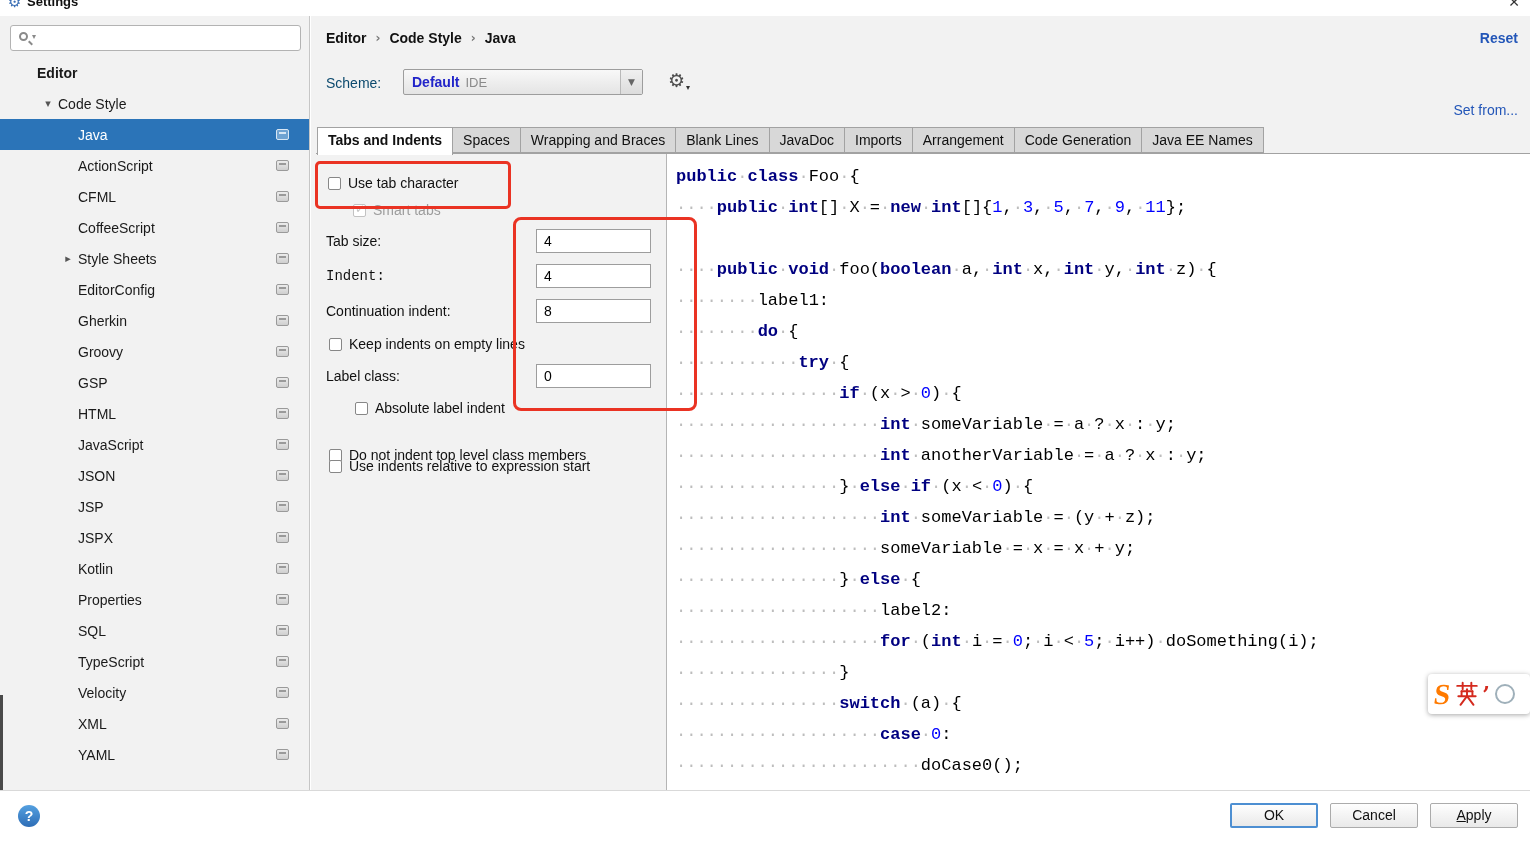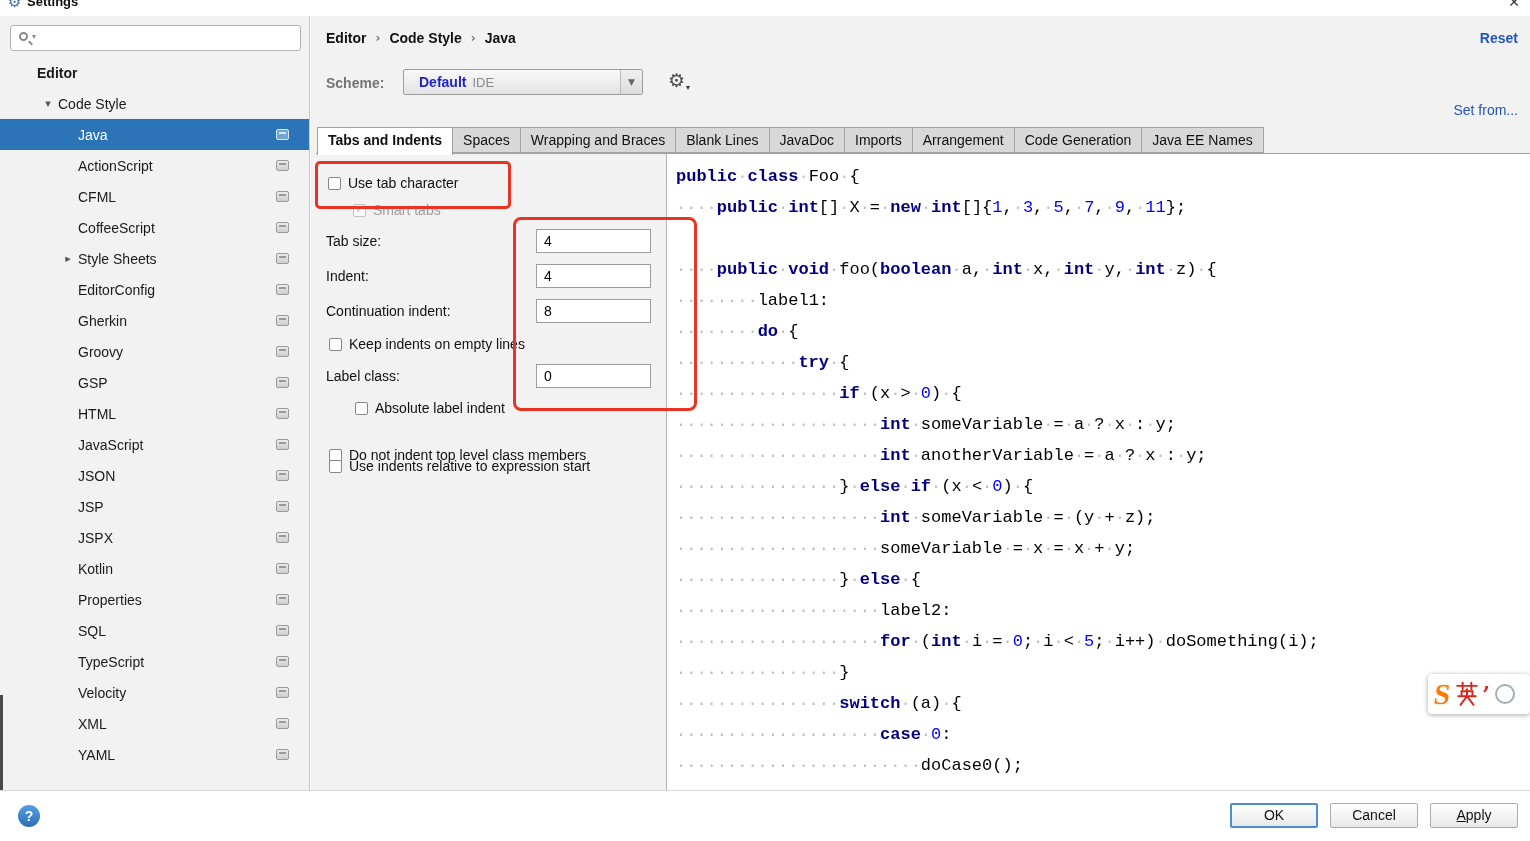--- a/index.html
+++ b/index.html
@@ -34,23 +34,23 @@
   .lang-icon::after { content:''; position:absolute; left:2px; right:2px; top:2px; height:2px; background:#9a9a9a; }
   .selected .lang-icon { border-color:#d8e7f5; background:#6fa3d2; }
   .selected .lang-icon::after { background:#d8e7f5; }
   .left-scroll { position:absolute; left:0; top:679px; width:3px; height:95px; background:#4a4a4a; }
 
   
   .main { position:absolute; left:311px; top:16px; right:0; height:774px; background:#f2f2f2; }
   .crumbs { position:absolute; left:15px; top:14px; font-size:14px; font-weight:bold; color:#111; display:flex; gap:9px; align-items:center; }
   .crumb-sep { color:#777; font-weight:bold; font-size:12px; font-family:"DejaVu Sans",sans-serif; }
   .reset-link { position:absolute; right:12px; top:14px; color:#2356b8; font-weight:bold; font-size:14px; cursor:pointer; }
-  .scheme-label { position:absolute; left:15px; top:59px; font-size:14px; color:#737373;font-weight:bold; }
+  .scheme-label { position:absolute; left:15px; top:59px; font-size:14px; color:#0c4a6e; }
   .scheme-select { position:absolute; left:92px; top:53px; width:240px; height:26px; background:linear-gradient(#f8f8f8,#e4e4e4); border:1px solid #9d9d9d; border-radius:2px; display:flex; align-items:center; box-sizing:border-box; cursor:pointer; }
-  .scheme-value { margin-left:15px; font-weight:bold; color:#2124c9; font-size:14px; }
+  .scheme-value { margin-left:8px; font-weight:bold; color:#2124c9; font-size:14px; }
   .scheme-suffix { margin-left:6px; color:#8a8a8a; font-size:13px; }
   .scheme-arrow { margin-left:auto; width:21px; align-self:stretch; border-left:1px solid #b9b9b9; display:flex; align-items:center; justify-content:center; color:#666; font-size:9px; background:linear-gradient(#f0f0f0,#dcdcdc); font-family:"DejaVu Sans",sans-serif; }
   .scheme-gear { position:absolute; left:357px; top:53px; font-size:19px; color:#4d4d4d; cursor:pointer; font-family:"DejaVu Sans",sans-serif; }
   .scheme-gear::after { content:'▾'; font-size:8px; color:#333; position:relative; top:3px; left:1px; }
   .set-from { position:absolute; right:12px; top:86px; color:#2356b8; font-size:14px; cursor:pointer; }
 
   .tabstrip { position:absolute; left:6px; top:111px; display:flex; align-items:flex-start; z-index:2; }
   .tab { height:26px; line-height:24px; padding:0 10px; background:#d8d8d8; border:1px solid #a2a2a2; margin-left:-1px; font-size:14px; color:#111; cursor:pointer; box-sizing:border-box; white-space:nowrap; }
   .tab:first-child { margin-left:0; }
   .tab.active { background:#fff; font-weight:bold; height:28px; border-bottom:none; z-index:3; position:relative; }
@@ -242,21 +242,21 @@
       <span>Use tab character</span>
     </div>
     <div class="opt-row dis" style="left:42px; top:186px;">
       <span class="cb dis"></span>
       <span>Smart tabs</span>
     </div>
 
     <div class="field-label" style="top:213px;">Tab size:</div>
     <input class="field-input" style="top: 213px;" value="4">
 
-    <div class="field-label" style="top:248px;">Indent:</div>
+    <div class="field-label" style="top:248px;font-family:Liberation Mono, monospace;">Indent:</div>
     <input class="field-input" style="top: 248px;" value="4">
 
     <div class="field-label" style="top:283px;">Continuation indent:</div>
     <input class="field-input" style="top: 283px;" value="8">
 
     <div class="opt-row" style="left:18px; top:320px;">
       <span class="cb"></span>
       <span>Keep indents on empty lines</span>
     </div>
 

